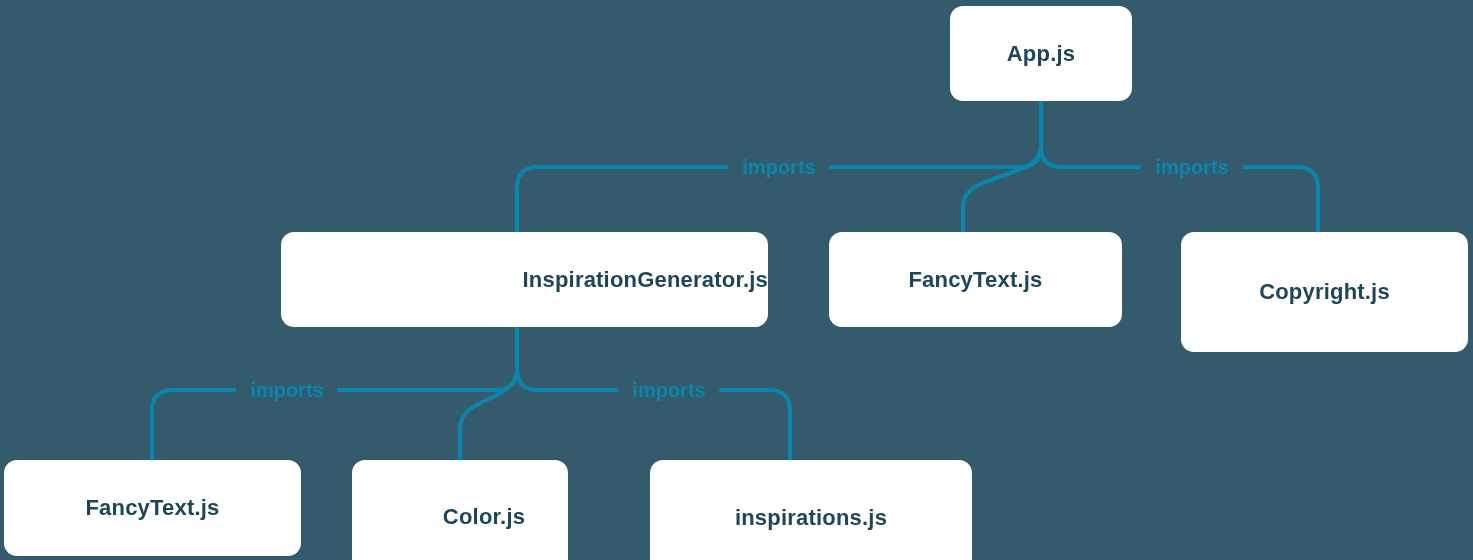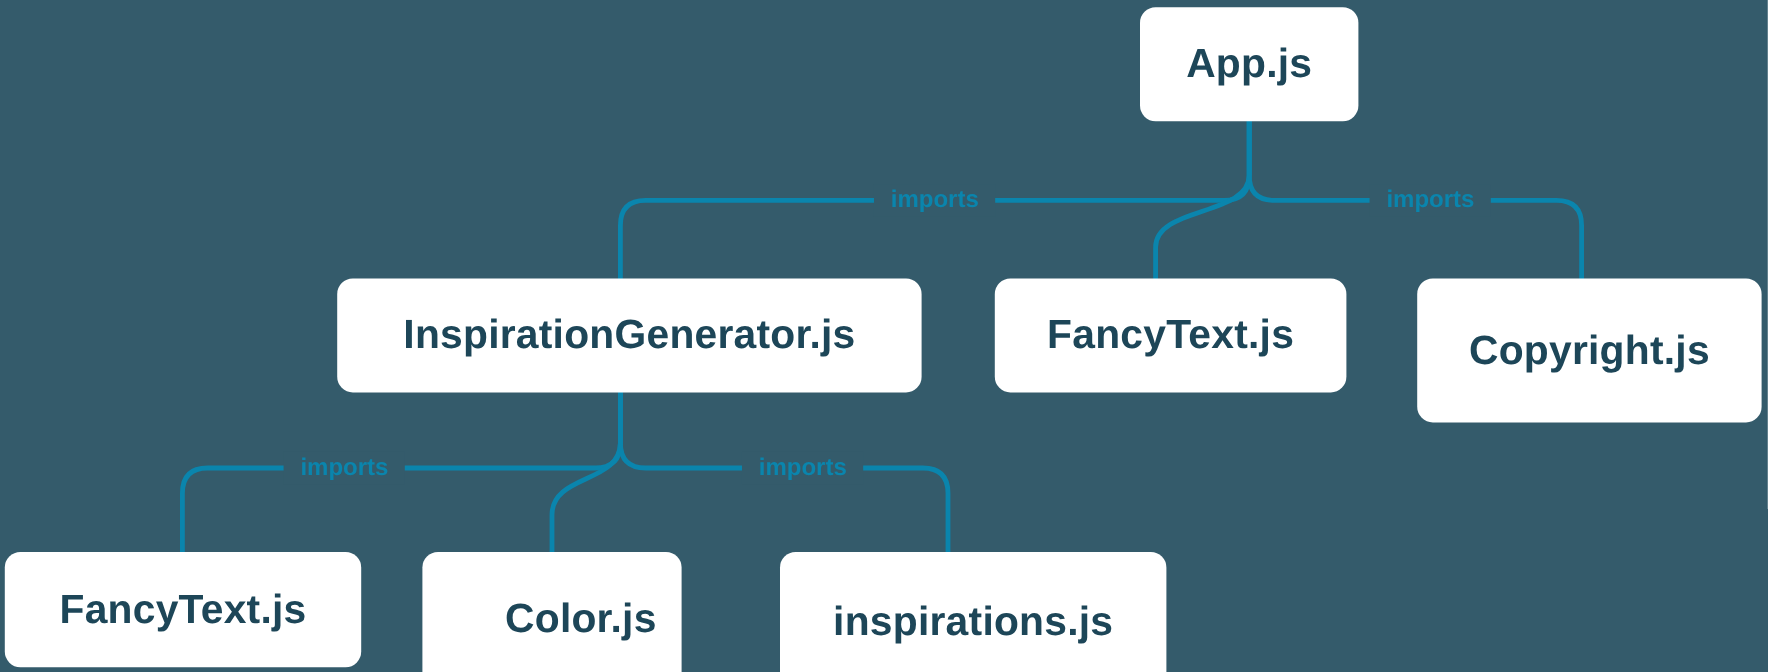--- a/index.html
+++ b/index.html
@@ -34,21 +34,21 @@
   .node {
     position: absolute;
     background: var(--node-bg);
     border-radius: 13px;
     display: flex;
     align-items: center;
     justify-content: center;
   }
   .node-label {
     color: var(--node-text);
-    font-size: 34px;
+    font-size: 22px;
     font-weight: 600;
     letter-spacing: 0.2px;
     white-space: nowrap;
   }
   .edge-label {
     position: absolute;
     transform: translate(-50%, -50%);
     background: var(--background);
     color: var(--line);
     font-size: 20px;
@@ -68,21 +68,21 @@
     <path class="edge" d="M 1041 101 L 1041 146 Q 1041 167 1062 167 L 1297 167 Q 1318 167 1318 188 L 1318 232"></path>
     <path class="edge" d="M 517 327 L 517 369 Q 517 390 496 390 L 173 390 Q 152 390 152 411 L 152 460"></path>
     <path class="edge" d="M 517 327 L 517 369 C 517 403 460 395 460 429 L 460 460"></path>
     <path class="edge" d="M 517 327 L 517 369 Q 517 390 538 390 L 769 390 Q 790 390 790 411 L 790 460"></path>
   </svg>
 
   <div class="node" style="left:950px; top:6px; width:182px; height:95px;">
     <span class="node-label">App.js</span>
   </div>
 
-  <div class="node" style="left:281px; top:232px; width:487px; height:95px;">
+  <div class="node" style="left:281px; top:232px; width:487px; height:95px;justify-content:flex-end;">
     <span class="node-label">InspirationGenerator.js</span>
   </div>
 
   <div class="node" style="left:829px; top:232px; width:293px; height:95px;">
     <span class="node-label">FancyText.js</span>
   </div>
 
   <div class="node" style="left:1181px; top:232px; width:287px; height:120px;">
     <span class="node-label">Copyright.js</span>
   </div>

